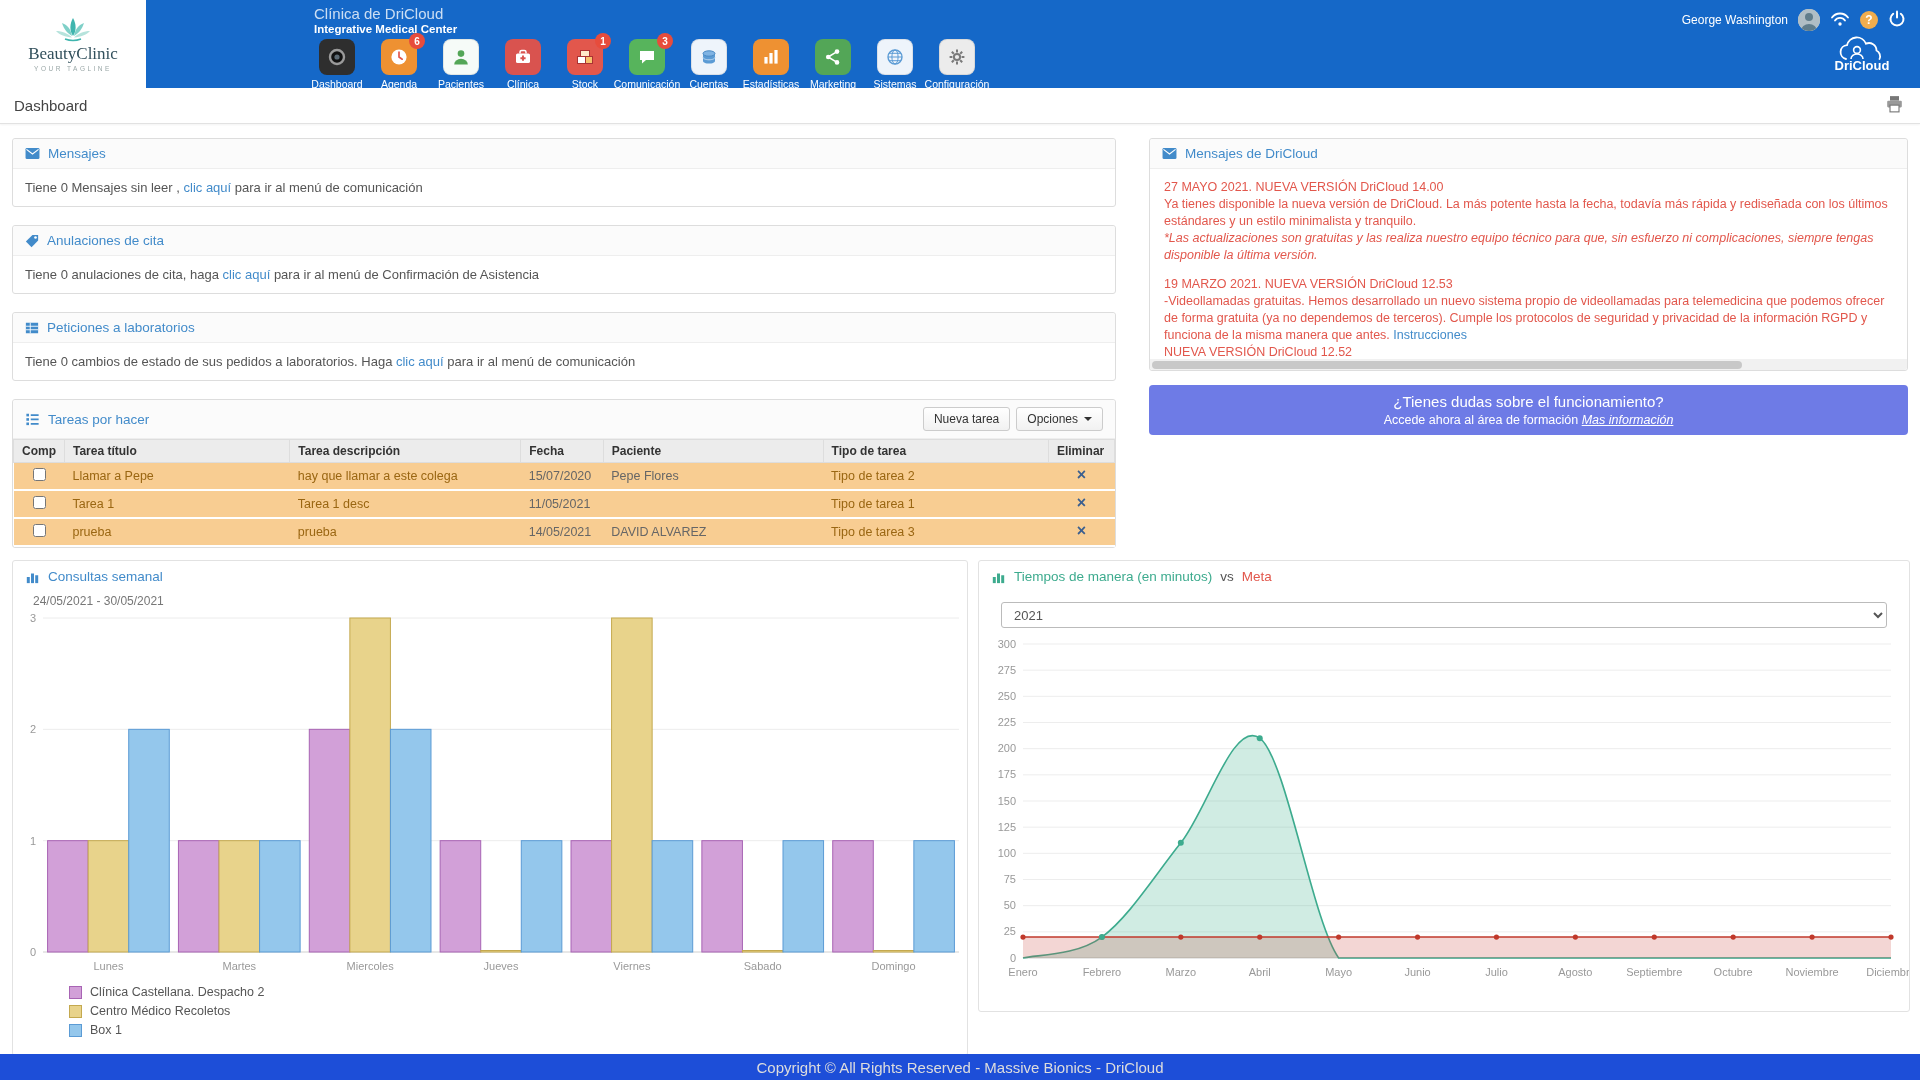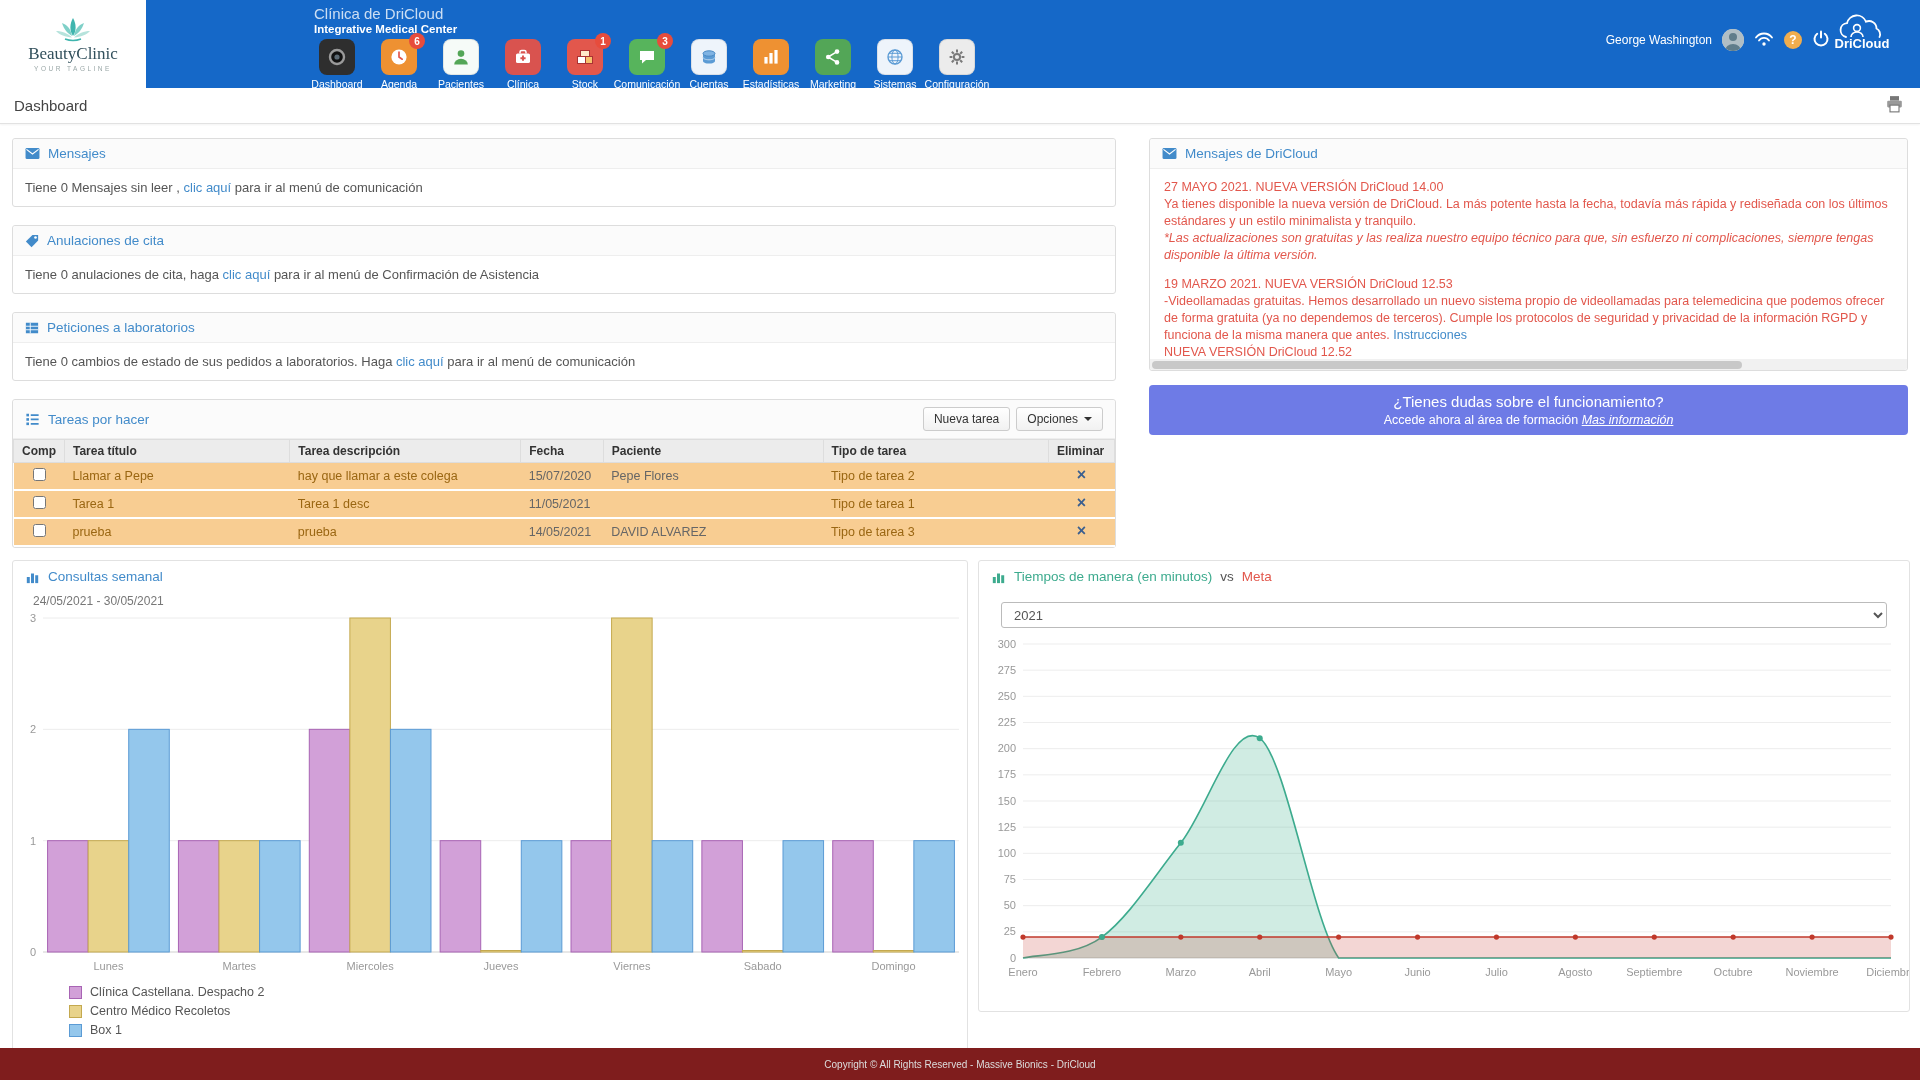--- a/index.html
+++ b/index.html
@@ -23,21 +23,21 @@
   .t-orange{background:#ee9132}
   .t-red{background:#d9534f}
   .t-red2{background:#e2574c}
   .t-green{background:#57b45c}
   .t-green2{background:#53a657}
   .t-light{background:#f6fbf8;border:1px solid rgba(0,0,0,.08)}
   .t-lightblue{background:#eef4fb;border:1px solid rgba(0,0,0,.08)}
   .t-gray{background:#ececec;border:1px solid rgba(0,0,0,.08)}
   .nav-label{font-size:10.5px;color:#fff;margin-top:3px;white-space:nowrap}
   .badge{position:absolute;top:-6px;right:-8px;background:#e74c3c;color:#fff;font-size:10px;min-width:16px;height:16px;border-radius:8px;display:flex;align-items:center;justify-content:center;padding:0 3px;font-weight:bold}
-  .header-right{position:absolute;top:9px;right:14px;display:flex;flex-direction:row;align-items:flex-end}
+  .header-right{position:absolute;top:9px;right:14px;display:flex;flex-direction:column;align-items:flex-end}
   .user-row{display:flex;align-items:center;gap:10px}
   .user-name{color:#fff;font-size:12px;cursor:pointer}
   .avatar{width:22px;height:22px;border-radius:50%;background:#cfd8dc;overflow:hidden;display:inline-block;cursor:pointer}
   .help-circle{width:18px;height:18px;border-radius:50%;background:#f0ad4e;color:#fff;font-weight:bold;font-size:12px;display:flex;align-items:center;justify-content:center;cursor:pointer}
   .brand{margin-top:4px;margin-right:12px;display:flex;flex-direction:column;align-items:center;cursor:default}
   .brand-text{color:#fff;font-size:13px;font-weight:bold;margin-top:-7px}
 
   
   .breadcrumb-bar{height:36px;background:#fff;border-bottom:1px solid #e2e2e2;box-shadow:0 1px 2px rgba(0,0,0,.05);display:flex;align-items:center;padding:0 14px;flex:0 0 auto}
   .bc-title{font-size:15px;color:#444}
@@ -89,21 +89,21 @@
   .legend{margin:4px 0 0 56px}
   .legend-row{display:flex;align-items:center;gap:8px;margin-bottom:5px}
   .sw{width:13px;height:13px;border:1px solid #999;display:inline-block}
   .legend-label{font-size:12.5px;color:#555}
   .ct-green{color:#3dab8e;font-size:13.5px}
   .ct-dark{color:#555;font-size:13.5px;margin:0 4px}
   .ct-red{color:#e2574c;font-size:13.5px}
   .year-select{display:block;width:calc(100% - 44px);margin:10px 22px 6px;height:26px;border:1px solid #bbb;border-radius:3px;font-size:13px;color:#555;padding:0 8px;background:#fff;font-family:"Liberation Sans",sans-serif}
 
   
-  .footer{margin-top:auto;height:32px;background:#7f1d1d;color:#ddd;font-size:10px;display:flex;align-items:center;justify-content:center;flex:0 0 auto}
+  .footer{margin-top:auto;height:26px;background:#1d4ed8;color:#ddd;font-size:15px;display:flex;align-items:center;justify-content:center;flex:0 0 auto}
 </style>
 </head>
 <body>
 
 <header class="topbar">
   <div class="logo-box">
     <svg width="42" height="26" viewBox="0 0 42 26">
       <path d="M21 1 C17.5 7 17.5 14 21 19 C24.5 14 24.5 7 21 1" fill="#3fb5ae"></path>
       <path d="M10 6 C12 12 15 16 20 19 C19 13 16 8 10 6" fill="#7fd0c8"></path>
       <path d="M32 6 C30 12 27 16 22 19 C23 13 26 8 32 6" fill="#7fd0c8"></path>

